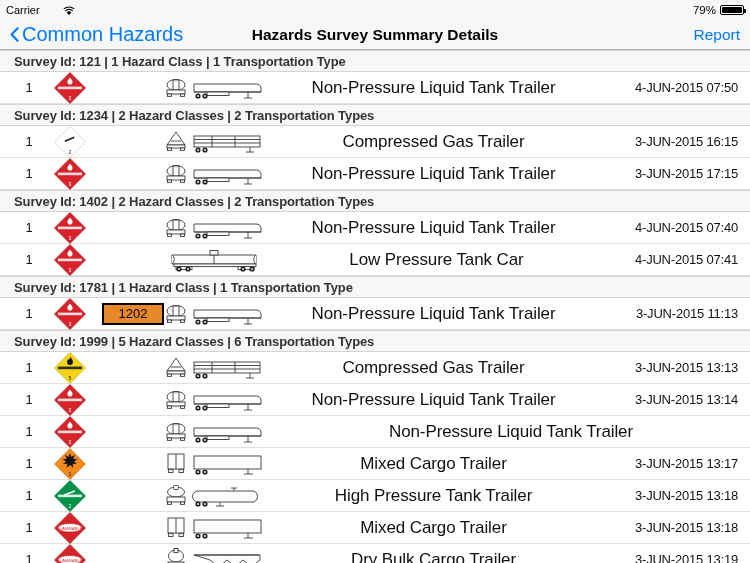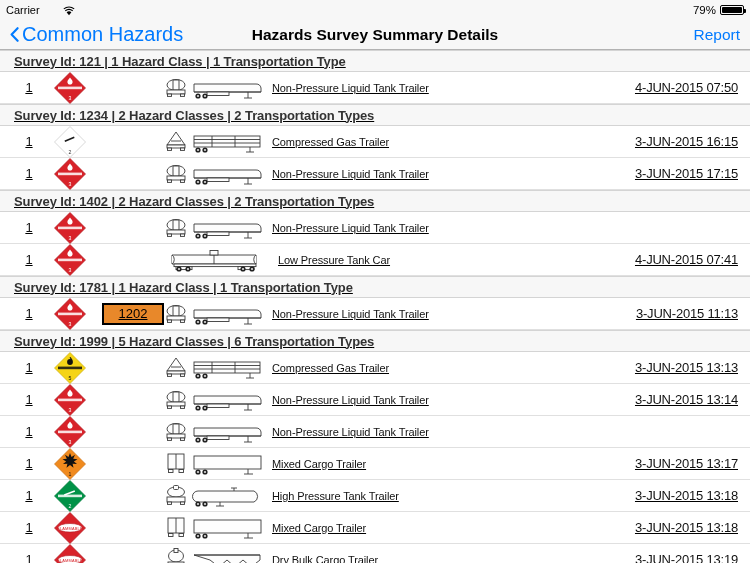--- a/index.html
+++ b/index.html
@@ -59,21 +59,21 @@
   }
   .nav-title {
     position: absolute; left: 0; right: 0; text-align: center;
     font-size: 15.5px; font-weight: bold; color: #000;
   }
   .nav-report {
     margin-left: auto; color: #007aff; font-size: 15.5px; cursor: pointer; z-index: 2;
   }
 
   
-  .list { height: 513px; overflow: hidden; background: #8b5cf6; text-decoration: underline; }
+  .list { height: 513px; overflow: hidden; background: #8b5cf6; }
 
   .section-header {
     height: 22px;
     background: #f7f7f7;
     border-top: 1px solid #d4d4d4;
     border-bottom: 1px solid #d4d4d4;
     display: flex; align-items: center;
     padding-left: 14px;
     font-size: 13px; font-weight: bold; color: #333;
     letter-spacing: -0.1px;
@@ -88,21 +88,21 @@
     position: relative;
   }
   .row-count {
     width: 30px; text-align: center; font-size: 13px; color: #111;
     flex: 0 0 30px;
   }
   .placard-cell { flex: 0 0 52px; display: flex; align-items: center; justify-content: center; }
   .un-cell { flex: 0 0 68px; display: flex; align-items: center; justify-content: flex-end; }
   .un-cell.empty { flex: 0 0 68px; }
   .veh-cell { flex: 0 0 102px; display: flex; align-items: center; gap: 3px; }
-  .trans-label { flex: 1; font-size: 11px; color: #111; padding-left: 6px; letter-spacing: -0.1px;}
+  .trans-label { flex: 1; font-size: 17px; color: #111; padding-left: 6px; letter-spacing: -0.1px; text-align: center;}
   .row-date {
     flex: 0 0 155px; text-align: right; padding-right: 12px;
     font-size: 13px; color: #111; letter-spacing: -0.2px;
   }
 
   
   .un-panel {
     width: 62px; height: 22px;
     background: #e8882a;
     border: 2px solid #000;
@@ -285,20 +285,21 @@
       <rect x="17" y="17" width="22" height="3.5"></rect>
       <path d="M58 17 v6 M54 23 h8" stroke-width="0.9"></path>
     </g>
           <circle cx="34" cy="21" r="2.6" fill="#222"></circle>
           <circle cx="34" cy="21" r="1.1" fill="#ddd"></circle>
           <circle cx="41" cy="21" r="2.6" fill="#222"></circle>
           <circle cx="41" cy="21" r="1.1" fill="#ddd"></circle>
         </svg>
       </div>
       <div class="trans-label">Non-Pressure Liquid Tank Trailer</div>
+      <div class="row-date">4-JUN-2015  07:40</div>
     </div>
     <div class="row">
       <div class="row-count">1</div>
       <div class="placard-cell">
         <svg width="34" height="34" viewBox="0 0 34 34">
           <polygon points="17,1.5 32.5,17 17,32.5 1.5,17" fill="#d82229" stroke="#b01a20" stroke-width="0.7"></polygon>
           <path d="M17 6.5c1.2 2 2.6 2.7 2.6 4.4 0 1.6-1.2 2.7-2.6 2.7s-2.6-1.1-2.6-2.7c0-1.7 1.4-2.4 2.6-4.4z" fill="#fff"></path>
           <rect x="5" y="15.6" width="24" height="2.6" fill="#fff" opacity="0.85"></rect>
           <text x="17" y="28.6" font-size="5.2" fill="#fff" text-anchor="middle" font-family="Liberation Sans, sans-serif">3</text>
         </svg>

